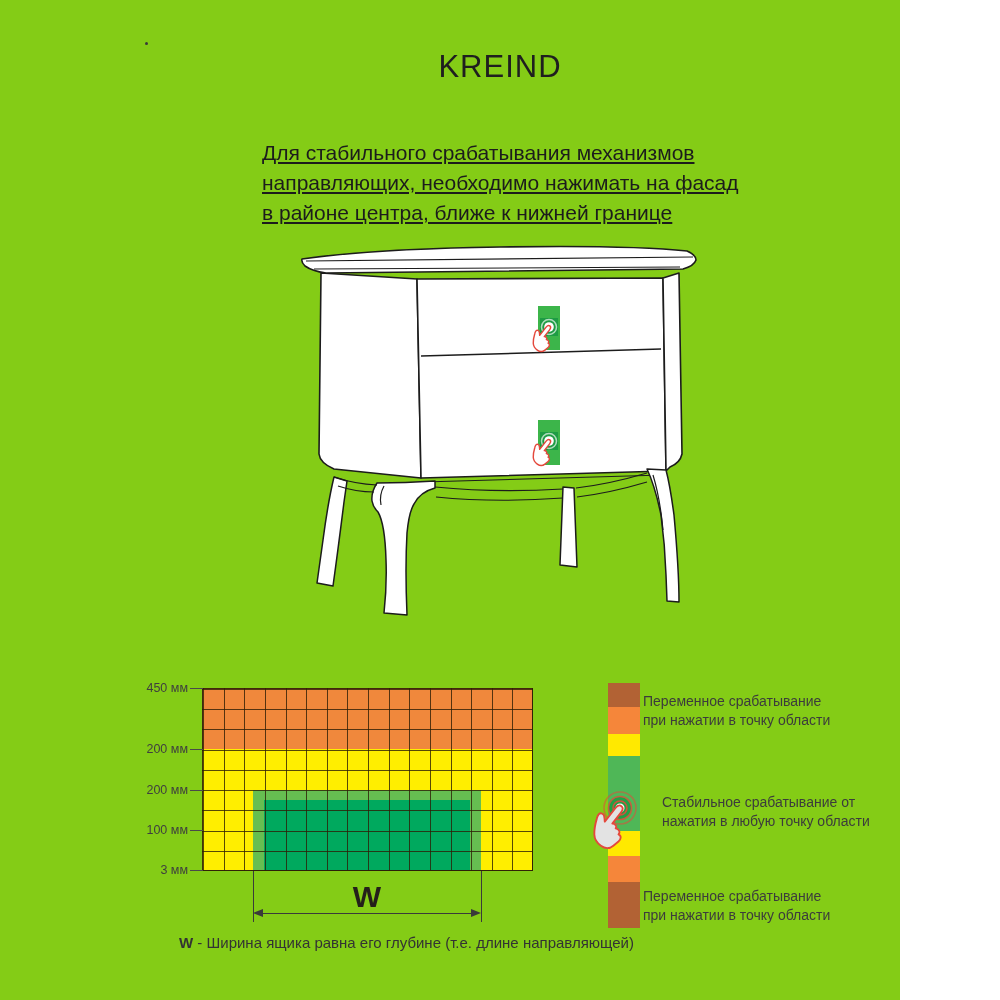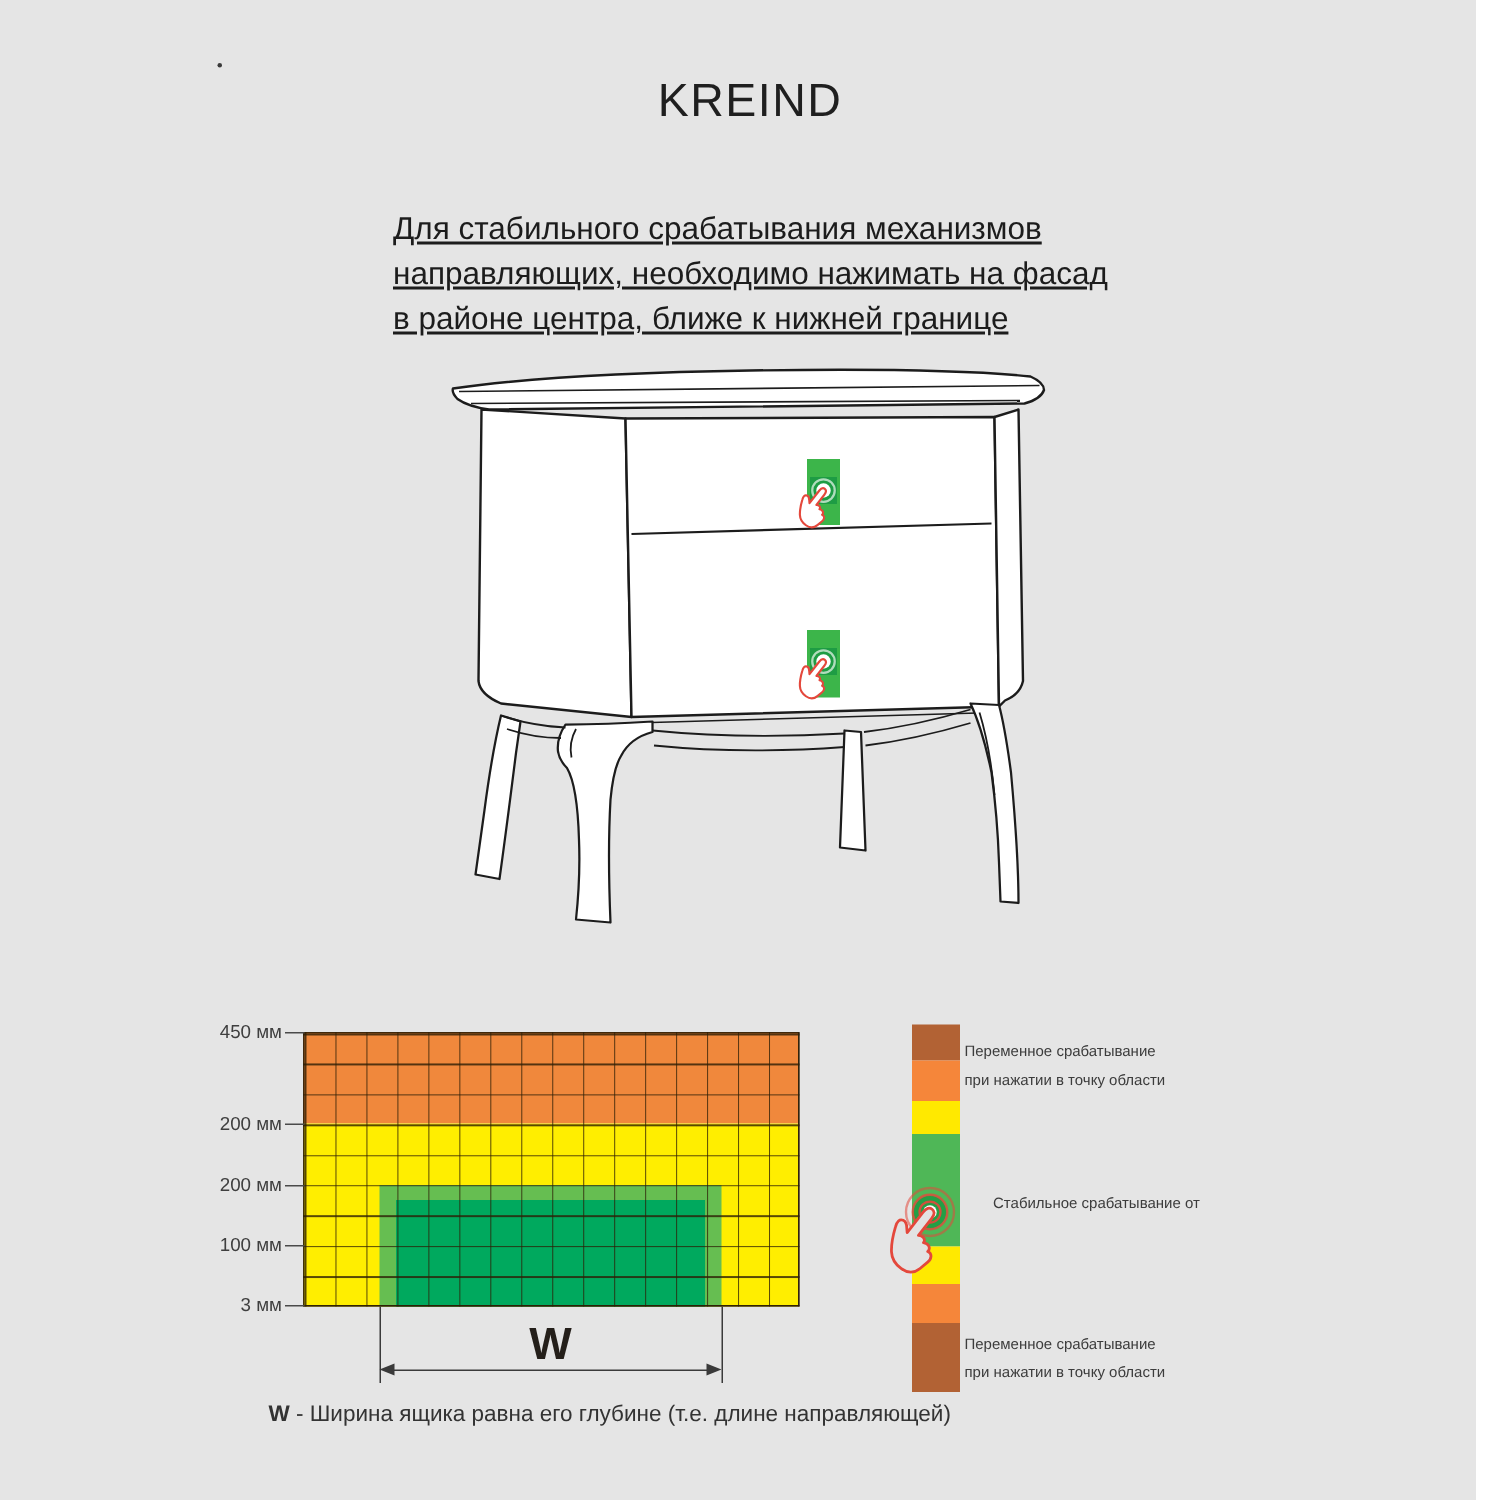--- a/index.html
+++ b/index.html
@@ -1,16 +1,16 @@
 <!DOCTYPE html>
 <html><head>
 <meta charset="utf-8">
 <style>
   html,body{margin:0;padding:0;background:#ffffff;}
-  #canvas{position:relative;width:984px;height:1000px;background:#e5e5e5;overflow:hidden;
+  #canvas{position:relative;width:900px;height:1000px;background:#84cc16;overflow:hidden;
           font-family:"Liberation Sans","DejaVu Sans",sans-serif;color:#1c1c1c;}
   .abs{position:absolute;}
   .brand{left:0;top:49px;width:1000px;text-align:center;font-size:31px;letter-spacing:1px;color:#1f1f1f;}
   .subtitle{left:0;top:86px;width:1000px;text-align:center;font-size:23px;color:#1f1f1f;}
   .descr{left:262px;top:138px;width:500px;font-size:21px;line-height:30px;color:#1c1c1c;text-decoration:underline;}
   .stray-dot{left:145px;top:42px;width:3px;height:3px;background:#3a3a3a;border-radius:50%;}
   
   .zone{position:absolute;}
   .grid-lines{left:202px;top:688px;width:331px;height:183px;box-sizing:border-box;
     border:1px solid rgba(45,30,5,0.9);
@@ -26,21 +26,21 @@
   .arrow-right{left:471px;top:909px;width:0;height:0;border-top:4.5px solid transparent;
       border-bottom:4.5px solid transparent;border-left:10px solid #3a3a3a;}
   .wlabel{left:337px;top:880px;width:60px;text-align:center;font-size:30px;font-weight:bold;color:#241f1a;}
   .caption{left:179px;top:934px;font-size:15px;color:#333333;}
   .caption b{font-weight:bold;}
   
   .legend-bar{left:608px;top:683px;width:32px;display:flex;flex-direction:column;}
   .seg{width:32px;}
   .seg0{height:24px;} .seg1{height:27px;} .seg2{height:22px;} .seg3{height:75px;}
   .seg4{height:25px;} .seg5{height:26px;} .seg6{height:46px;}
-  .legend-text{font-size:10px;line-height:19px;color:#3c3c3c;}
+  .legend-text{font-size:14px;line-height:19px;color:#3c3c3c;}
   .lt1{left:643px;top:692px;} .lt2{left:662px;top:793px;} .lt3{left:643px;top:887px;}
 </style>
 </head>
 <body>
 
 <div id="canvas">
 
   <div class="abs stray-dot"></div>
 
   <div class="abs brand">KREIND</div>
@@ -142,19 +142,20 @@
     <circle cx="27" cy="30" r="4.5" fill="#ffffff"></circle>
     <path transform="translate(27,30) rotate(38) scale(1.55)" fill="#e3e3e3" stroke-width="1.2" stroke-linejoin="round" d="M-2.3,2 Q-2.3,-1.5 0,-1.5 Q2.3,-1.5 2.3,2 L2.3,11 Q3.2,10.2 4.5,10.4 Q5.9,10.7 5.9,12.1 Q7.5,11.3 8.7,11.9 Q9.9,12.6 9.7,14 Q11.3,13.6 12.1,14.8 Q12.9,16 12.5,17.6 L11.6,21.8 Q10.5,26.6 5.3,26.8 Q0.3,27 -2.5,23.7 Q-5.3,20.4 -7.7,14.3 Q-9.3,10.7 -6.9,9.9 Q-5.3,9.5 -3.7,11.5 L-2.3,13 Z" stroke="#E4483C"></path>
   </svg>
 
   <div class="abs legend-text lt1">
     <div>Переменное срабатывание</div>
     <div>при нажатии в точку области</div>
   </div>
   <div class="abs legend-text lt2">
     <div>Стабильное срабатывание от</div>
+    <div>нажатия в любую точку области</div>
   </div>
   <div class="abs legend-text lt3">
     <div>Переменное срабатывание</div>
     <div>при нажатии в точку области</div>
   </div>
 
 </div>
 
 </body></html>

